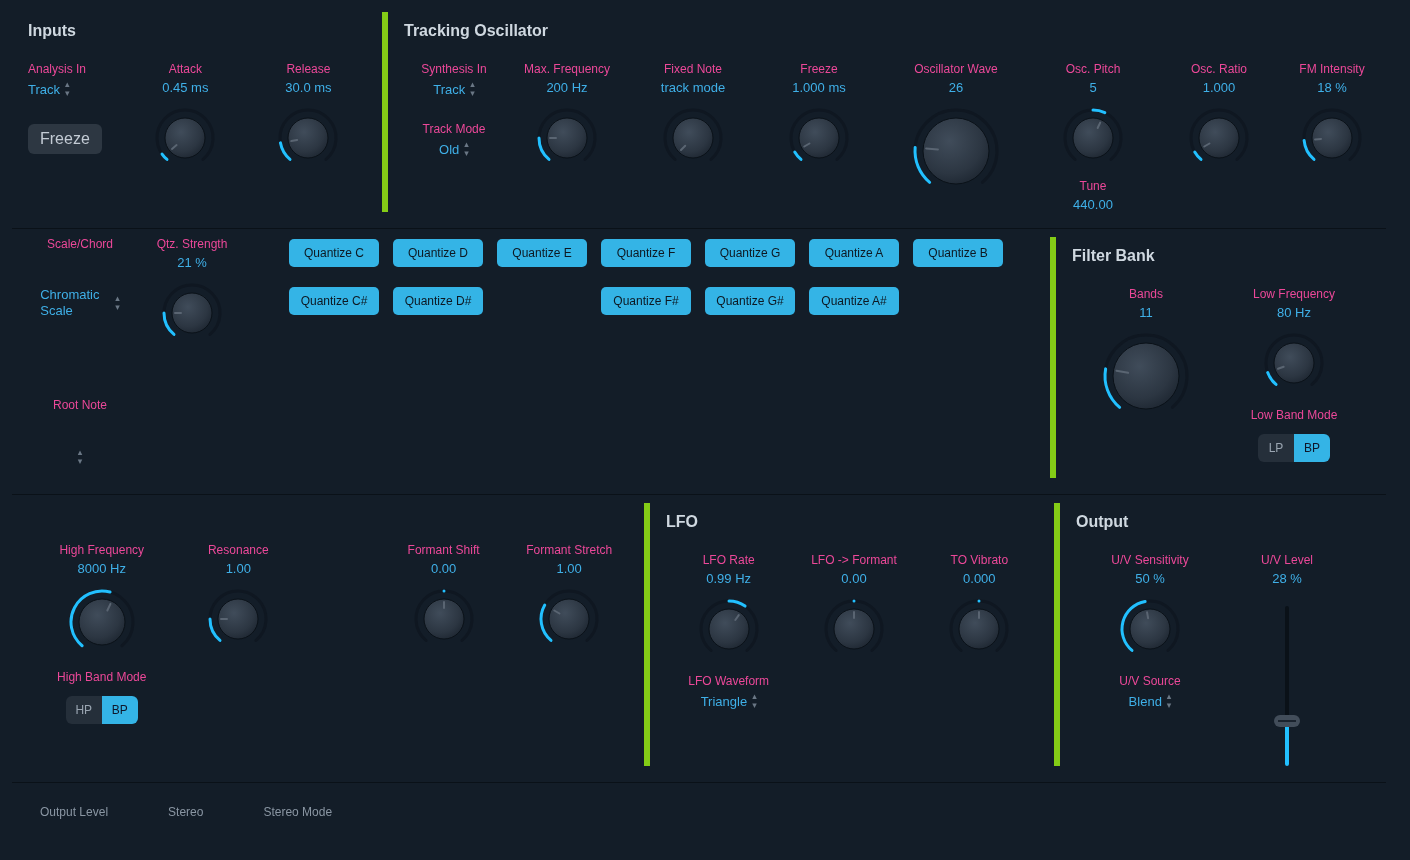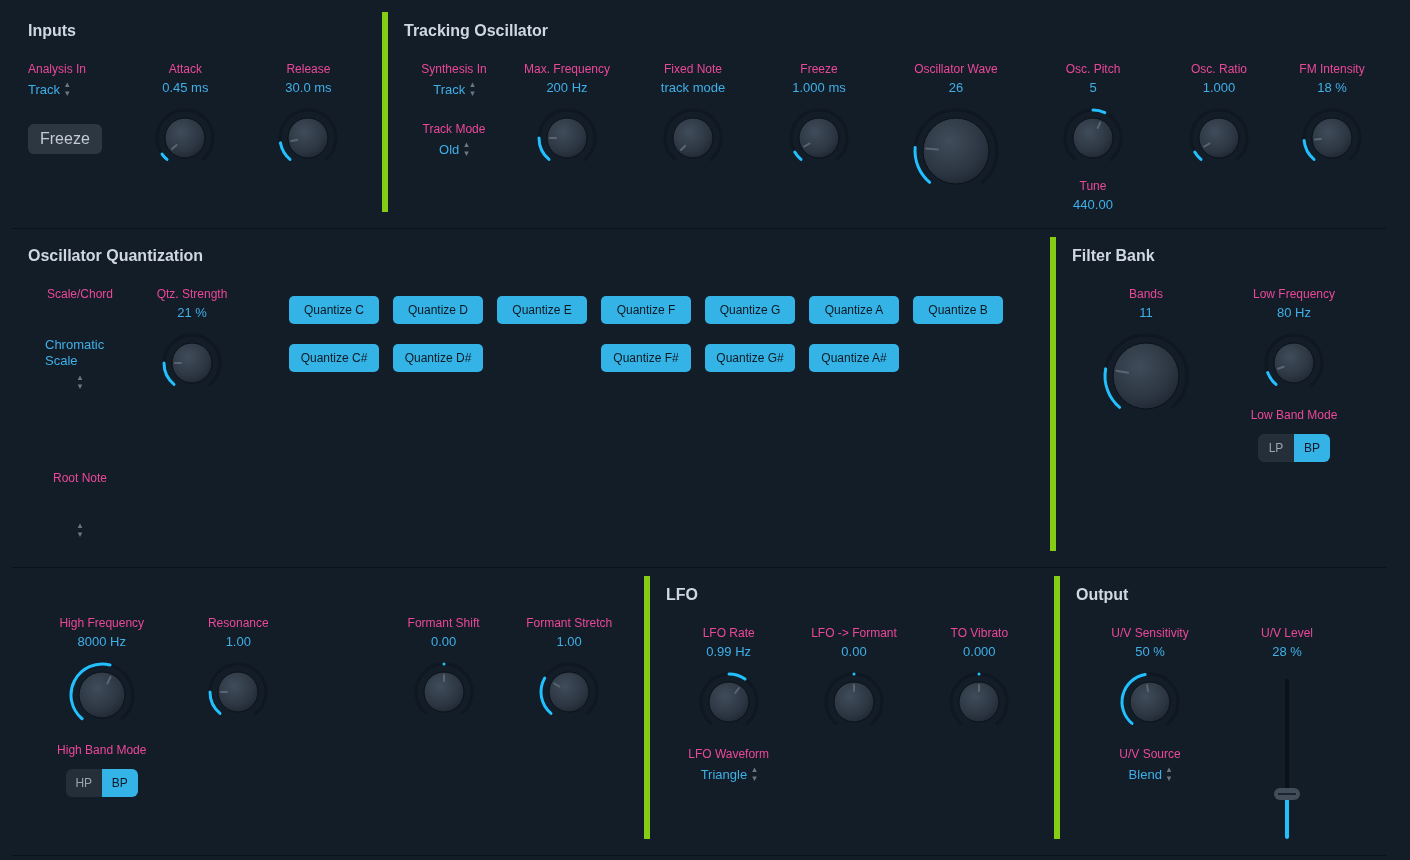--- a/index.html
+++ b/index.html
@@ -114,21 +114,21 @@
   padding: 7px 0;
   width: 90px;
   font-size: 12px;
   cursor: pointer;
   text-align: center;
 }
 .quantize-grid {
   display: grid;
   grid-template-columns: repeat(7, 104px);
   row-gap: 20px;
-  margin-top: 9px;
+  margin-top: 2px;
 }
 .qcell { display: flex; justify-content: center; }
 .toggle-group {
   display: inline-flex;
   border-radius: 6px;
   overflow: hidden;
   margin-top: 8px;
 }
 .toggle {
   background: #252f3a;
@@ -353,25 +353,24 @@
     <line class="knob-tick" x1="20.041858320990798" y1="31.958713170224236" x2="14.064690132440326" y2="32.481647626710185"></line>
   </svg>
             </div>
         </div>
       </div>
     </div>
   </div>
 
   <div class="section-row">
     <div class="section" style="width:1038px;">
-      <div class="section-title">Oscillator Quantization</div>
       <div class="controls" style="align-items:flex-start;">
         <div style="width:104px;display:flex;flex-direction:column;align-items:center;gap:32px;">
           <div class="plabel">Scale/Chord</div>
-          <div class="dropdown" style="flex-direction:column;white-space:normal;text-align:left;line-height:1.2;">
+          <div class="dropdown" style="white-space:normal;text-align:left;line-height:1.2;">
             <span style="max-width:70px;">Chromatic Scale</span>
             <span class="chev">
                 <span>▴</span>
                 <span>▾</span>
               </span>
           </div>
           <div style="height:4px"></div>
           <div class="plabel">Root Note</div>
           <div class="dropdown">
             <span class="chev">

